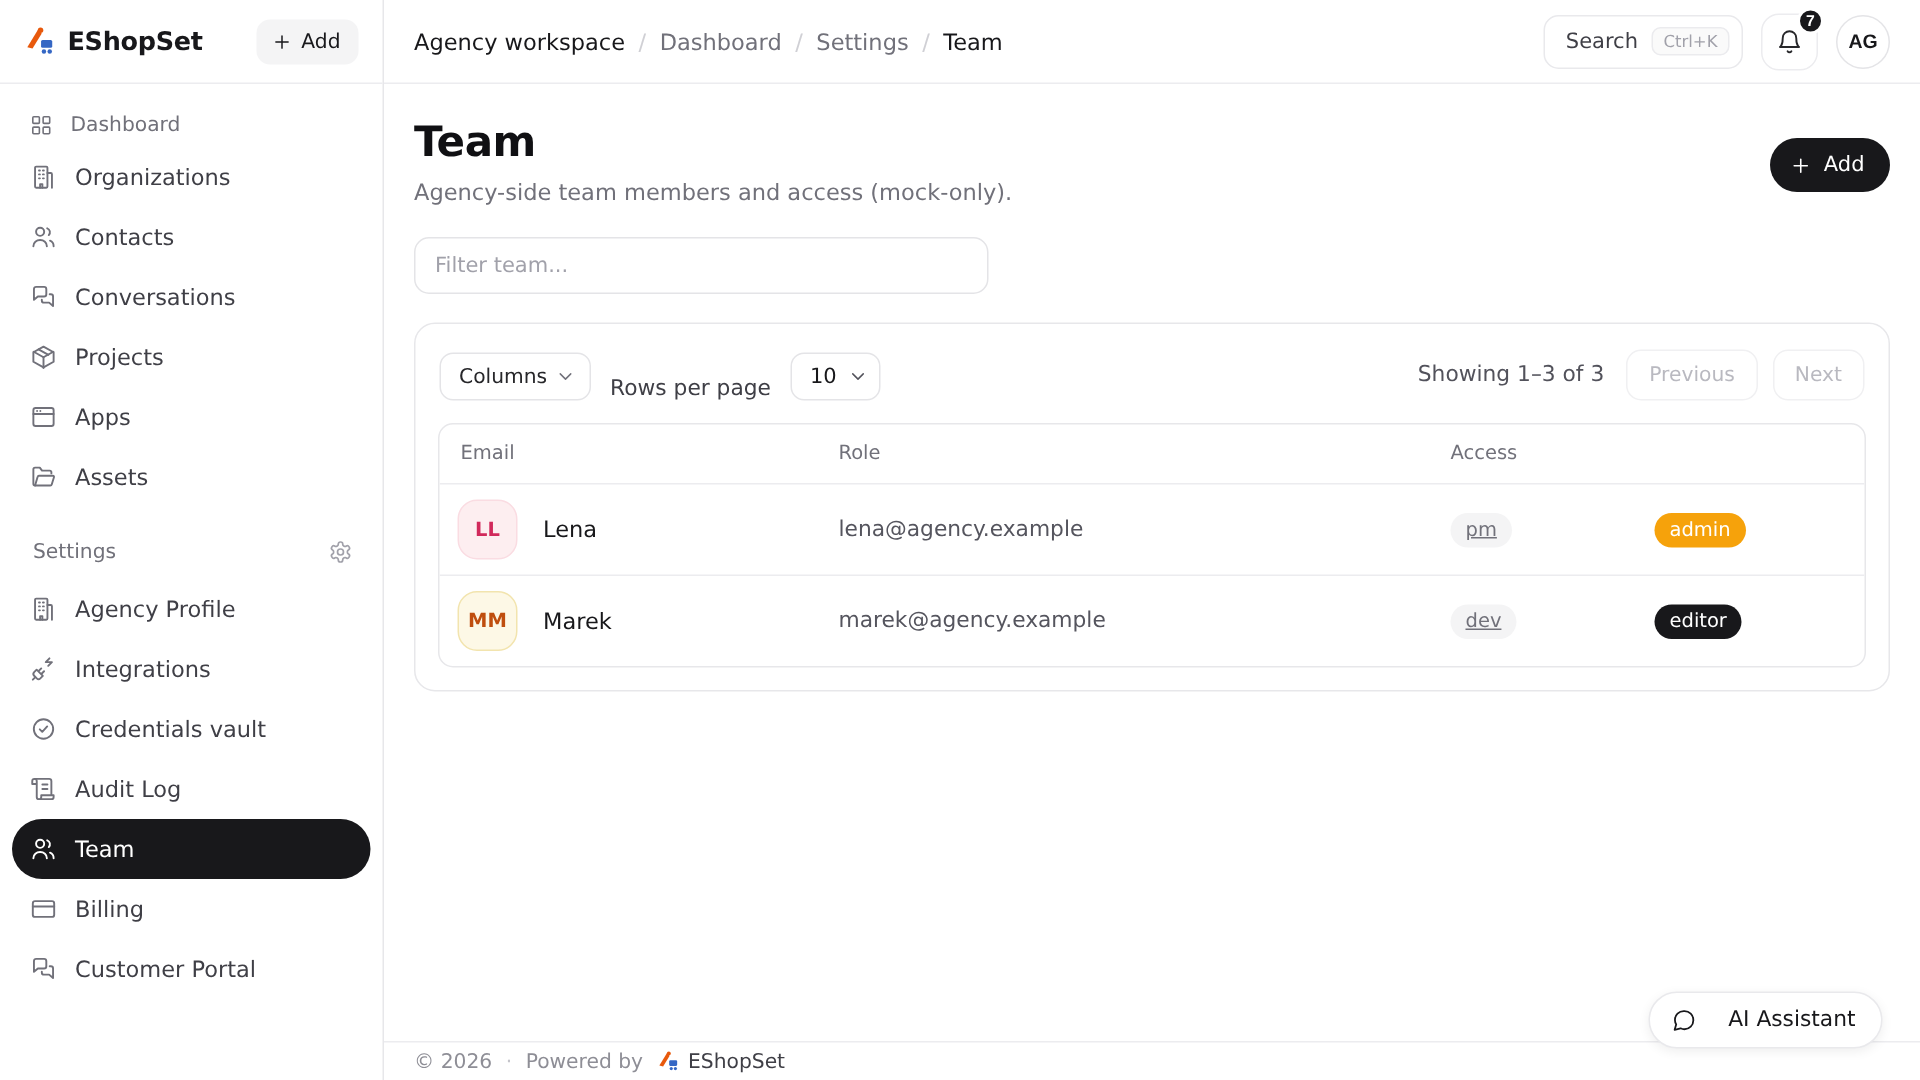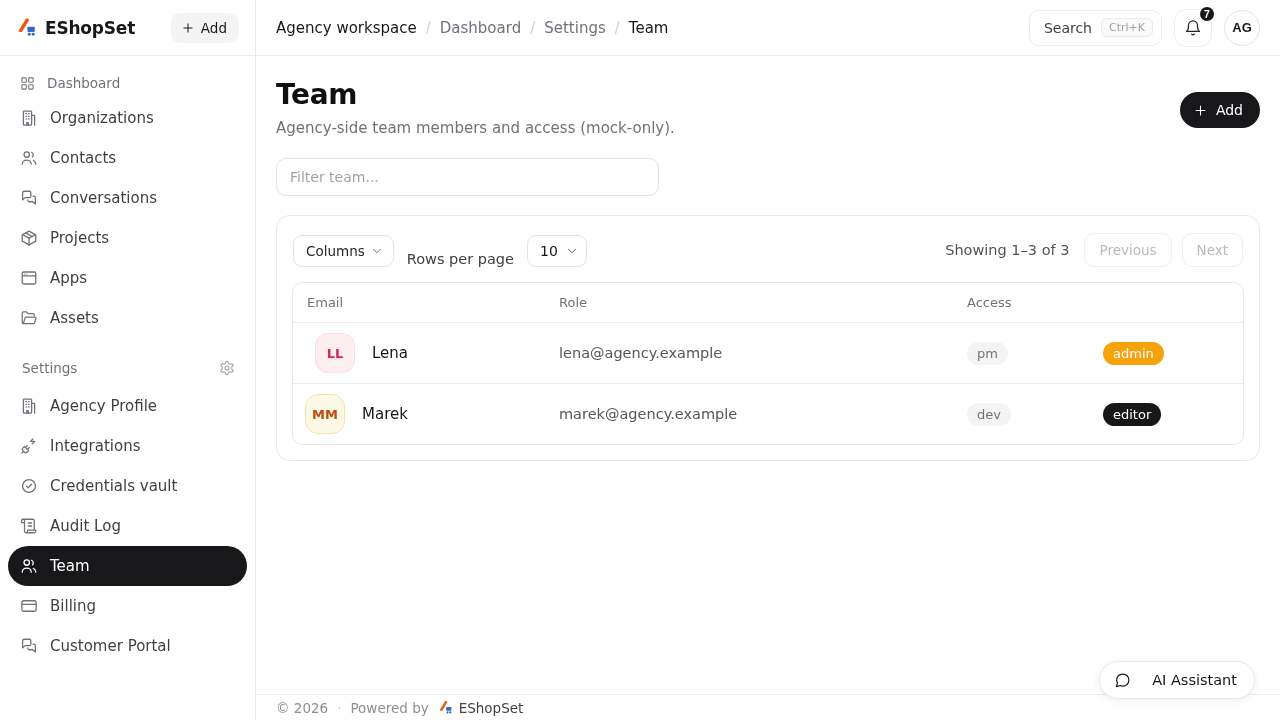--- a/index.html
+++ b/index.html
@@ -65,26 +65,26 @@
   .showing { font-size:14.5px; color:#52525b; margin-right:5px; }
   .pg-btn { border:1px solid #f0f0f2; background:#fff; border-radius:10px; height:34px; padding:0 14px; font-size:13.5px; color:#b9b9c0; font-family:inherit; cursor:default; }
 
   .table { border:1px solid #e7e7ea; border-radius:10px; overflow:hidden; }
   .trow { display:grid; grid-template-columns:252px 408px 136px 1fr; align-items:center; }
   .thead .cell { padding:12px 14px; font-size:13px; color:#71717a; }
   .tbody .trow { border-top:1px solid #ececef; height:61px; }
   .cell { padding:0 14px; }
   .member-cell { display:flex; align-items:center; gap:17px; padding-left:12px; }
   .av { width:40px; height:40px; border-radius:13px; display:flex; align-items:center; justify-content:center; font-size:13px; font-weight:bold; }
-  .av.pink  { background:#fdeef0; border:1px solid #fadce2; color:#d1295b;margin-left:10px; }
+  .av.pink  { background:#fdeef0; border:1px solid #fadce2; color:#d1295b; }
   .av.amber { background:#fdf8e6; border:1px solid #f2e4ae; color:#bf4e0e; }
   .mname { font-size:15px; color:#18181b; }
   .memail { font-size:14.5px; color:#55555e; }
   .pill { display:inline-block; border-radius:999px; padding:4px 10px; font-size:13px; }
-  .pill.role { background:#f4f4f5; color:#71717a; }
+  .pill.role { background:#f4f4f5; color:#71717a;text-decoration:underline; }
   .pill.access-admin  { background:#f6a20b; color:#fff; }
   .pill.access-editor { background:#18181b; color:#fff; }
   .pill.access-viewer { background:#f4f4f5; color:#71717a; }
 
   .footer { position:absolute; left:0; right:0; bottom:0; height:26px; border-top:1px solid #ececef; background:#fff; display:flex; align-items:center; gap:9px; padding:0 20px; font-size:13.5px; color:#8e8e96; }
   .footer .dot { color:#c4c4ca; }
   .footer-brand { display:flex; align-items:center; gap:6px; color:#3f3f46; font-weight:500; }
   .footer-brand svg { width:15px; height:15px; }
 
   .assistant { position:absolute; right:25px; bottom:21px; z-index:5; background:#fff; border:1px solid #e9e9ec; border-radius:999px; height:38px; padding:0 17px 0 14px; display:flex; align-items:center; gap:21px; font-size:14.5px; color:#18181b; font-family:inherit; box-shadow:0 2px 8px rgba(0,0,0,.07); cursor:pointer; }

